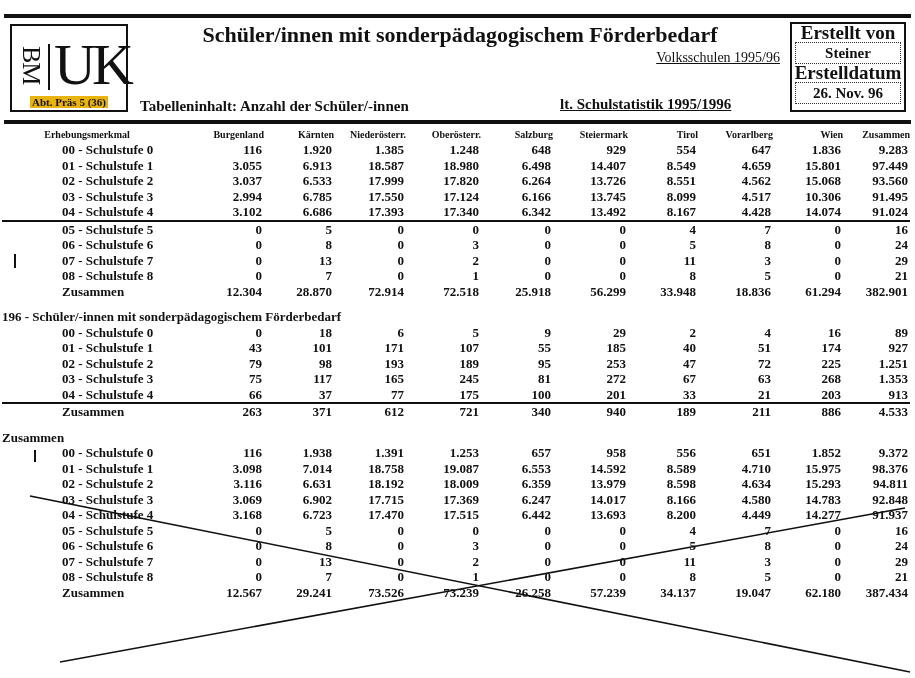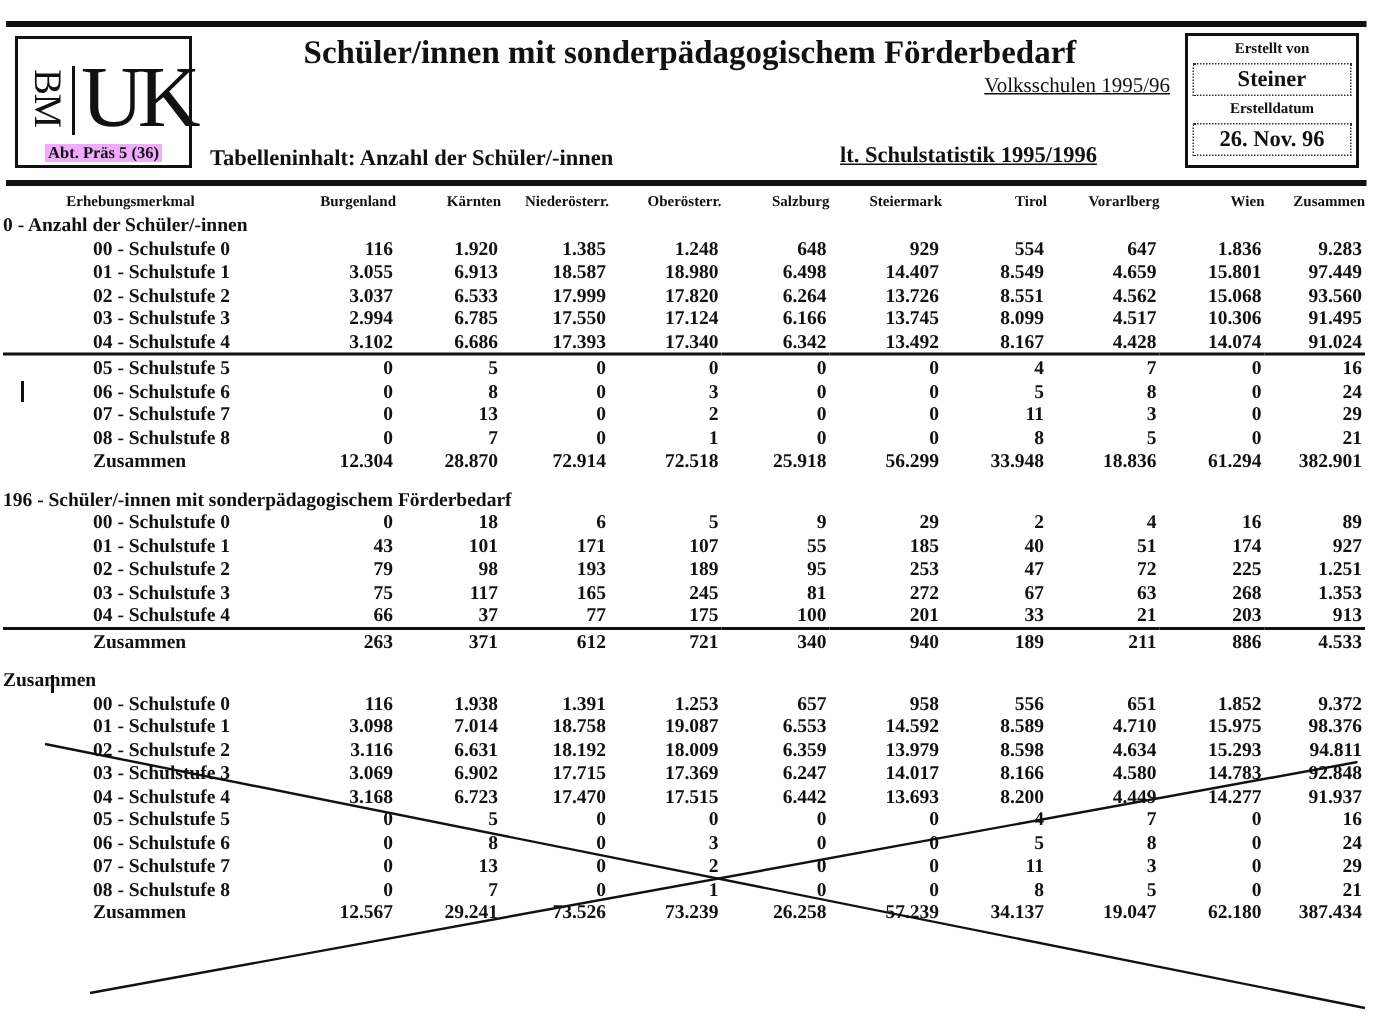--- a/index.html
+++ b/index.html
@@ -6,30 +6,30 @@
   body { width: 915px; height: 678px; position: relative; overflow: hidden; color: #111; font-family: "Liberation Serif", "DejaVu Serif", serif; }
   .rule { position: absolute; left: 4px; right: 4px; background: #111; }
   .rule.top { top: 14px; height: 4px; }
   .rule.mid { top: 120px; height: 4px; }
 
   .logo { position: absolute; left: 10px; top: 24px; width: 118px; height: 88px; border: 2px solid #111; box-sizing: border-box; }
   .logo .bm { position: absolute; left: 6px; top: 20px; font-size: 26px; transform: rotate(90deg); transform-origin: left top; left: 34px; letter-spacing: -1px; }
   .logo .bar { position: absolute; left: 36px; top: 18px; width: 2px; height: 46px; background: #111; }
   .logo .uk { position: absolute; left: 42px; top: 8px; font-size: 58px; line-height: 62px; letter-spacing: -4px; }
   .logo .abt { position: absolute; left: 0; right: 0; bottom: 2px; text-align: center; font-size: 11px; font-weight: bold; border-top: 0; }
-  .logo .abt span { background: #f0abfc; padding: 0 2px; }
+  .logo .abt span { background: #eab308; padding: 0 2px; }
   .logo .abt::before { content: ""; position: absolute; left: 2px; right: 2px; top: 7px; height: 1px; background: #111; z-index: -1; }
 
   .title { position: absolute; left: 140px; top: 22px; width: 640px; text-align: center; font-size: 22px; font-weight: bold; }
   .subtitle { position: absolute; left: 140px; top: 50px; width: 640px; text-align: right; font-size: 14px; text-decoration: underline; }
   .content-label { position: absolute; left: 140px; top: 98px; font-size: 15px; font-weight: bold; }
   .source-label { position: absolute; left: 560px; top: 96px; font-size: 15px; font-weight: bold; text-decoration: underline; }
 
   .meta-box { position: absolute; left: 790px; top: 22px; width: 116px; height: 90px; border: 2px solid #111; box-sizing: border-box; text-align: center; font-weight: bold; }
-  .meta-box .lbl { font-size: 10px; line-height: 18px; }
+  .meta-box .lbl { font-size: 19px; line-height: 18px; }
   .meta-box .val { font-size: 15px; line-height: 20px; border: 1px dotted #333; margin: 0 3px; }
 
   table.data { position: absolute; left: 2px; top: 128px; width: 908px; border-collapse: collapse; font-size: 13px; font-weight: bold; }
   table.data td, table.data th { padding: 0; height: 15.5px; line-height: 15.5px; white-space: nowrap; }
   table.data th { font-size: 10px; font-weight: bold; text-align: right; vertical-align: top; height: 14px; line-height: 14px; }
   table.data th.first { text-align: center; }
   table.data td.num { text-align: right; padding-right: 2px; }
   table.data td.lbl { padding-left: 60px; }
   table.data td.sect { padding-left: 0; font-size: 13px; }
   table.data tr.sub th { height: 12px; }
@@ -86,23 +86,20 @@
       <th>Salzburg</th>
       <th>Steiermark</th>
       <th>Tirol</th>
       <th>Vorarlberg</th>
       <th>Wien</th>
       <th>Zusammen</th>
     </tr>
   </thead>
   <tbody id="table-body">
       <tr>
-        <td colspan="11" class="sect">0 - Anzahl der Schüler/-innen</td>
-      </tr>
-      <tr>
         <td class="lbl">00 - Schulstufe 0</td>
         <td class="num">116</td>
         <td class="num">1.920</td>
         <td class="num">1.385</td>
         <td class="num">1.248</td>
         <td class="num">648</td>
         <td class="num">929</td>
         <td class="num">554</td>
         <td class="num">647</td>
         <td class="num">1.836</td>

